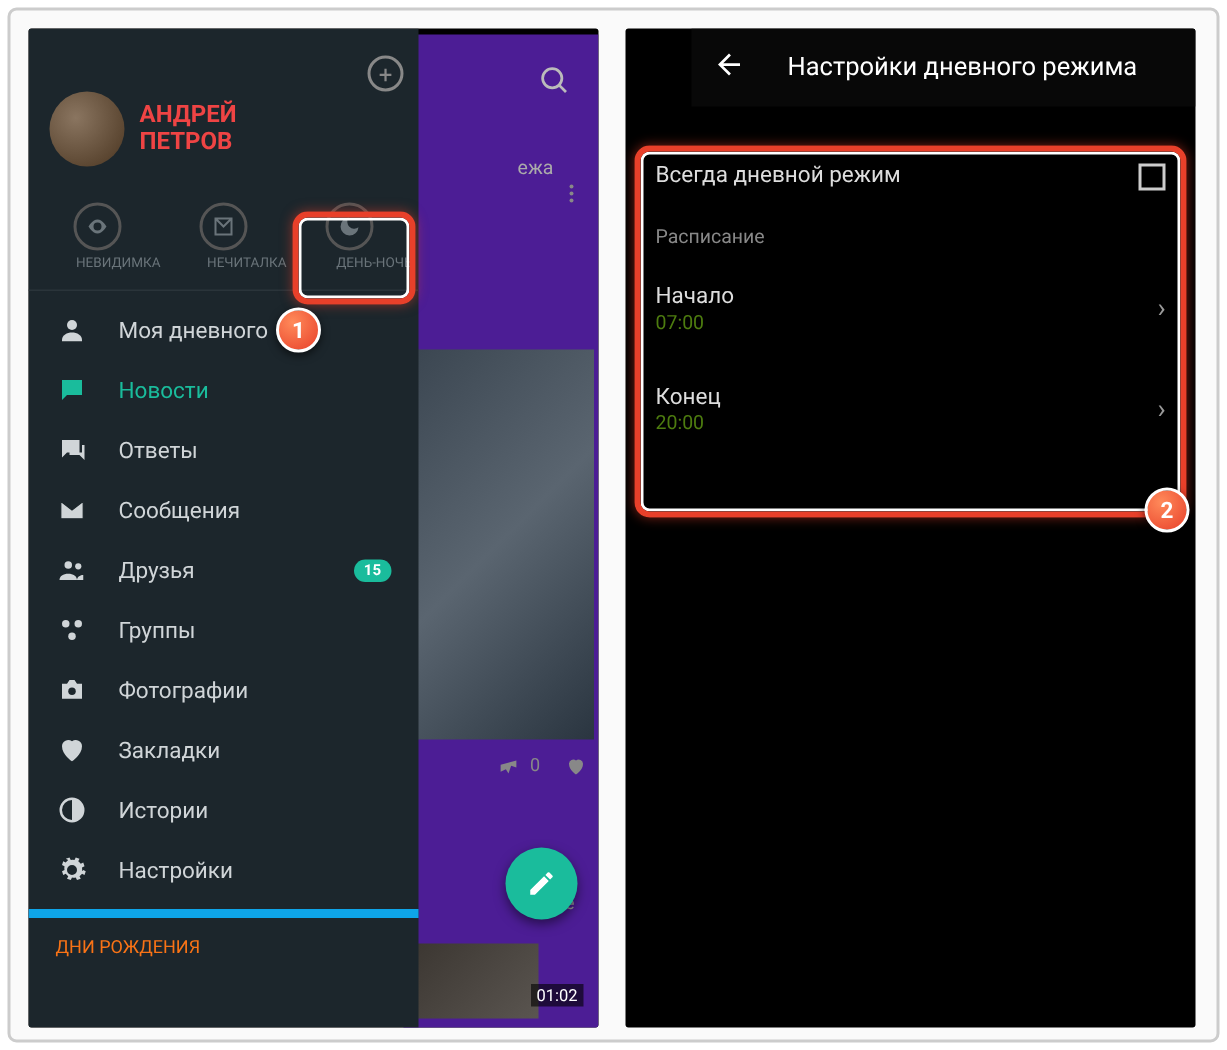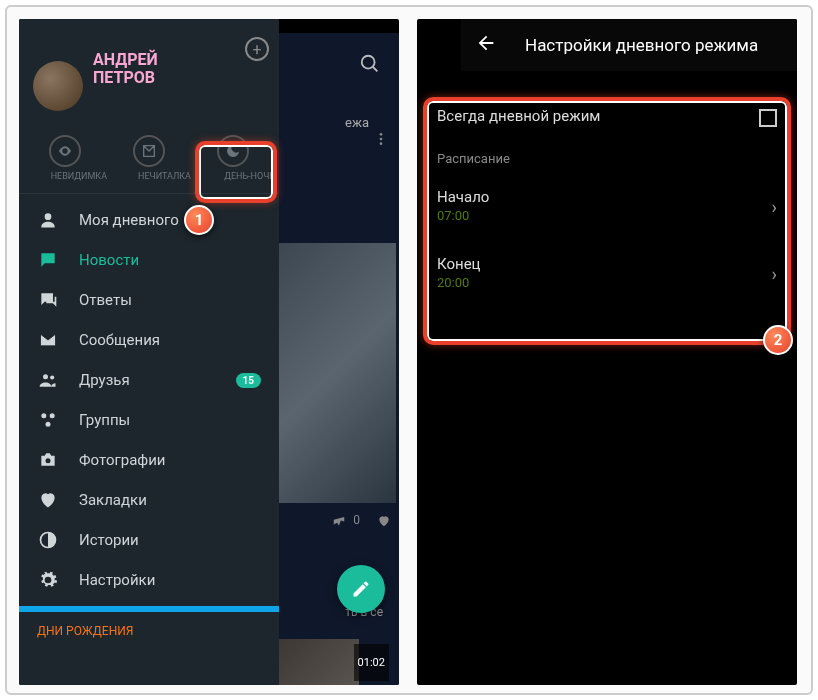--- a/index.html
+++ b/index.html
@@ -3,34 +3,34 @@
 <meta charset="utf-8">
 <style>
 * { margin: 0; padding: 0; box-sizing: border-box; font-family: Roboto, Arial, sans-serif; }
 body { background: #fff; width: 818px; height: 700px; position: relative; }
 .wrapper { border: 2px solid #ccc; border-radius: 6px; width: 808px; height: 690px; margin: 5px; display: flex; gap: 18px; padding: 12px; background: #fafafa; }
 .phone { background: #000; border-radius: 2px; overflow: hidden; position: relative; }
 .phone-left { width: 380px; height: 666px; }
 .phone-right { width: 380px; height: 666px; }
 
 
-.bg-content { position: absolute; top: 14px; right: 0; width: 130px; height: 100%; background: #0f172a; }
+.bg-content { position: absolute; top: 4px; right: 0; width: 130px; height: 100%; background: #4c1d95; }
 .search-icon { position: absolute; top: 20px; right: 18px; color: #bbb; }
 .bg-post { position: absolute; top: 70px; right: 6px; width: 120px; height: 38px; color: #aaa; font-size: 13px; display: flex; align-items: center; justify-content: flex-end; padding-right: 24px; }
 .bg-more { position: absolute; top: 98px; right: 10px; color: #888; }
 .bg-image { position: absolute; top: 210px; right: 3px; width: 128px; height: 260px; background: linear-gradient(135deg, #3a4550, #5a6570, #2a3540); }
 .bg-stats { position: absolute; top: 480px; right: 8px; color: #888; font-size: 12px; }
 .bg-post2 { position: absolute; bottom: 80px; right: 16px; color: #999; font-size: 12px; text-align: right; }
 .bg-thumb { position: absolute; bottom: 10px; right: 40px; width: 90px; height: 50px; background: linear-gradient(135deg, #3a3530, #5a5550); }
-.bg-time { position: absolute; bottom: 18px; right: 10px; color: #fff; font-size: 11px; background: rgba(0,0,0,0.6); padding: 12px 4px; }
+.bg-time { position: absolute; bottom: 18px; right: 10px; color: #fff; font-size: 11px; background: rgba(0,0,0,0.6); padding: 1px 4px; }
 
 .sidebar { position: absolute; top: 0; left: 0; width: 260px; height: 100%; background: #1c262c; z-index: 2; }
 .sb-header { height: 110px; padding: 12px 14px; position: relative; }
 .avatar { width: 50px; height: 50px; border-radius: 50%; background: radial-gradient(circle at 35% 35%, #8a7560, #4a3520); position: absolute; top: 42px; left: 14px; }
-.username { position: absolute; top: 32px; left: 74px; color: #f9a8d4; font-weight: bold; font-size: 16px; line-height: 1.15; }
+.username { position: absolute; top: 48px; left: 74px; color: #ef4444; font-weight: bold; font-size: 16px; line-height: 1.15; }
 .add-btn { position: absolute; top: 18px; right: 10px; width: 24px; height: 24px; border: 2px solid #888; border-radius: 50%; color: #888; display: flex; align-items: center; justify-content: center; font-size: 16px; }
 
 .quick-actions { display: flex; justify-content: space-around; padding: 6px 4px 12px; border-bottom: 1px solid #2a343a; }
 .qa-item { text-align: right; flex: 1; color: #6a747a; font-size: 9px; }
 .qa-circle { width: 32px; height: 32px; border-radius: 50%; border: 2px solid #555; margin: 0 auto 4px; display: flex; align-items: center; justify-content: center; }
 .qa-circle svg { width: 16px; height: 16px; }
 
 .qa-highlight { position: absolute; top: 122px; left: 176px; width: 82px; height: 62px; border: 4px solid #e8402a; border-radius: 10px; box-shadow: 0 0 0 2px #fff inset, 0 0 8px rgba(232,64,42,0.5); z-index: 5; }
 
 .menu { padding: 6px 0; }

